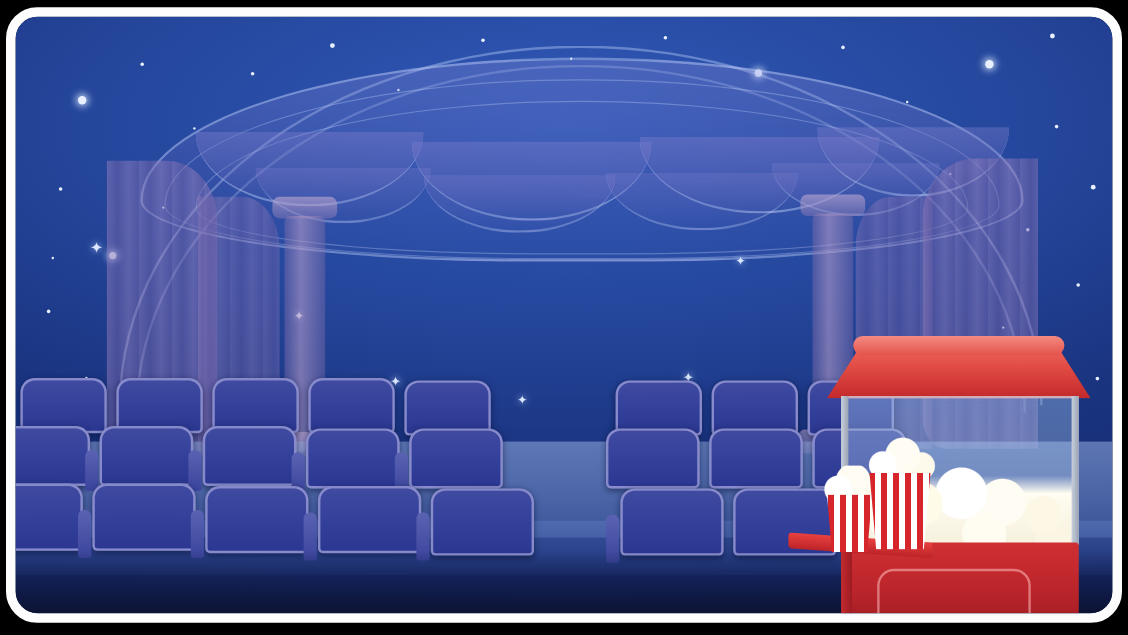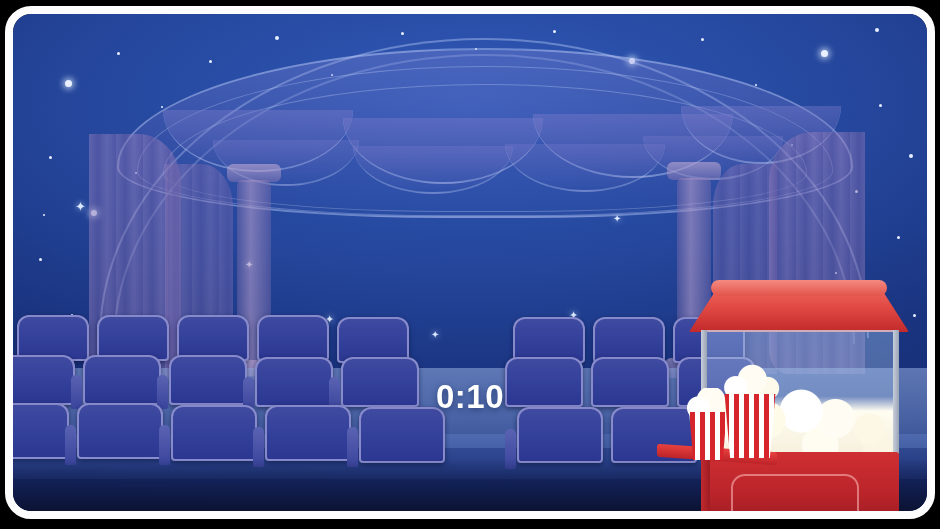--- a/index.html
+++ b/index.html
@@ -355,17 +355,16 @@
         <div id="pm-base-panel"></div>
         <div id="pm-shelf"></div>
         <div id="pm-shelf-leg"></div>
 
         <div class="bucket-top" style="left:29px;top:116px;width:48px;height:32px;"></div>
         <div class="bucket" style="left:28px;top:140px;width:46px;height:48px;"></div>
         <div class="bucket-top" style="left:62px;top:92px;width:64px;height:38px;"></div>
         <div class="bucket" style="left:62px;top:122px;width:62px;height:64px;"></div>
       </div>
 
-      <div id="timer-label">0:10</div>
 
     </div>
   </div>
 </div>
 
 </body></html>

